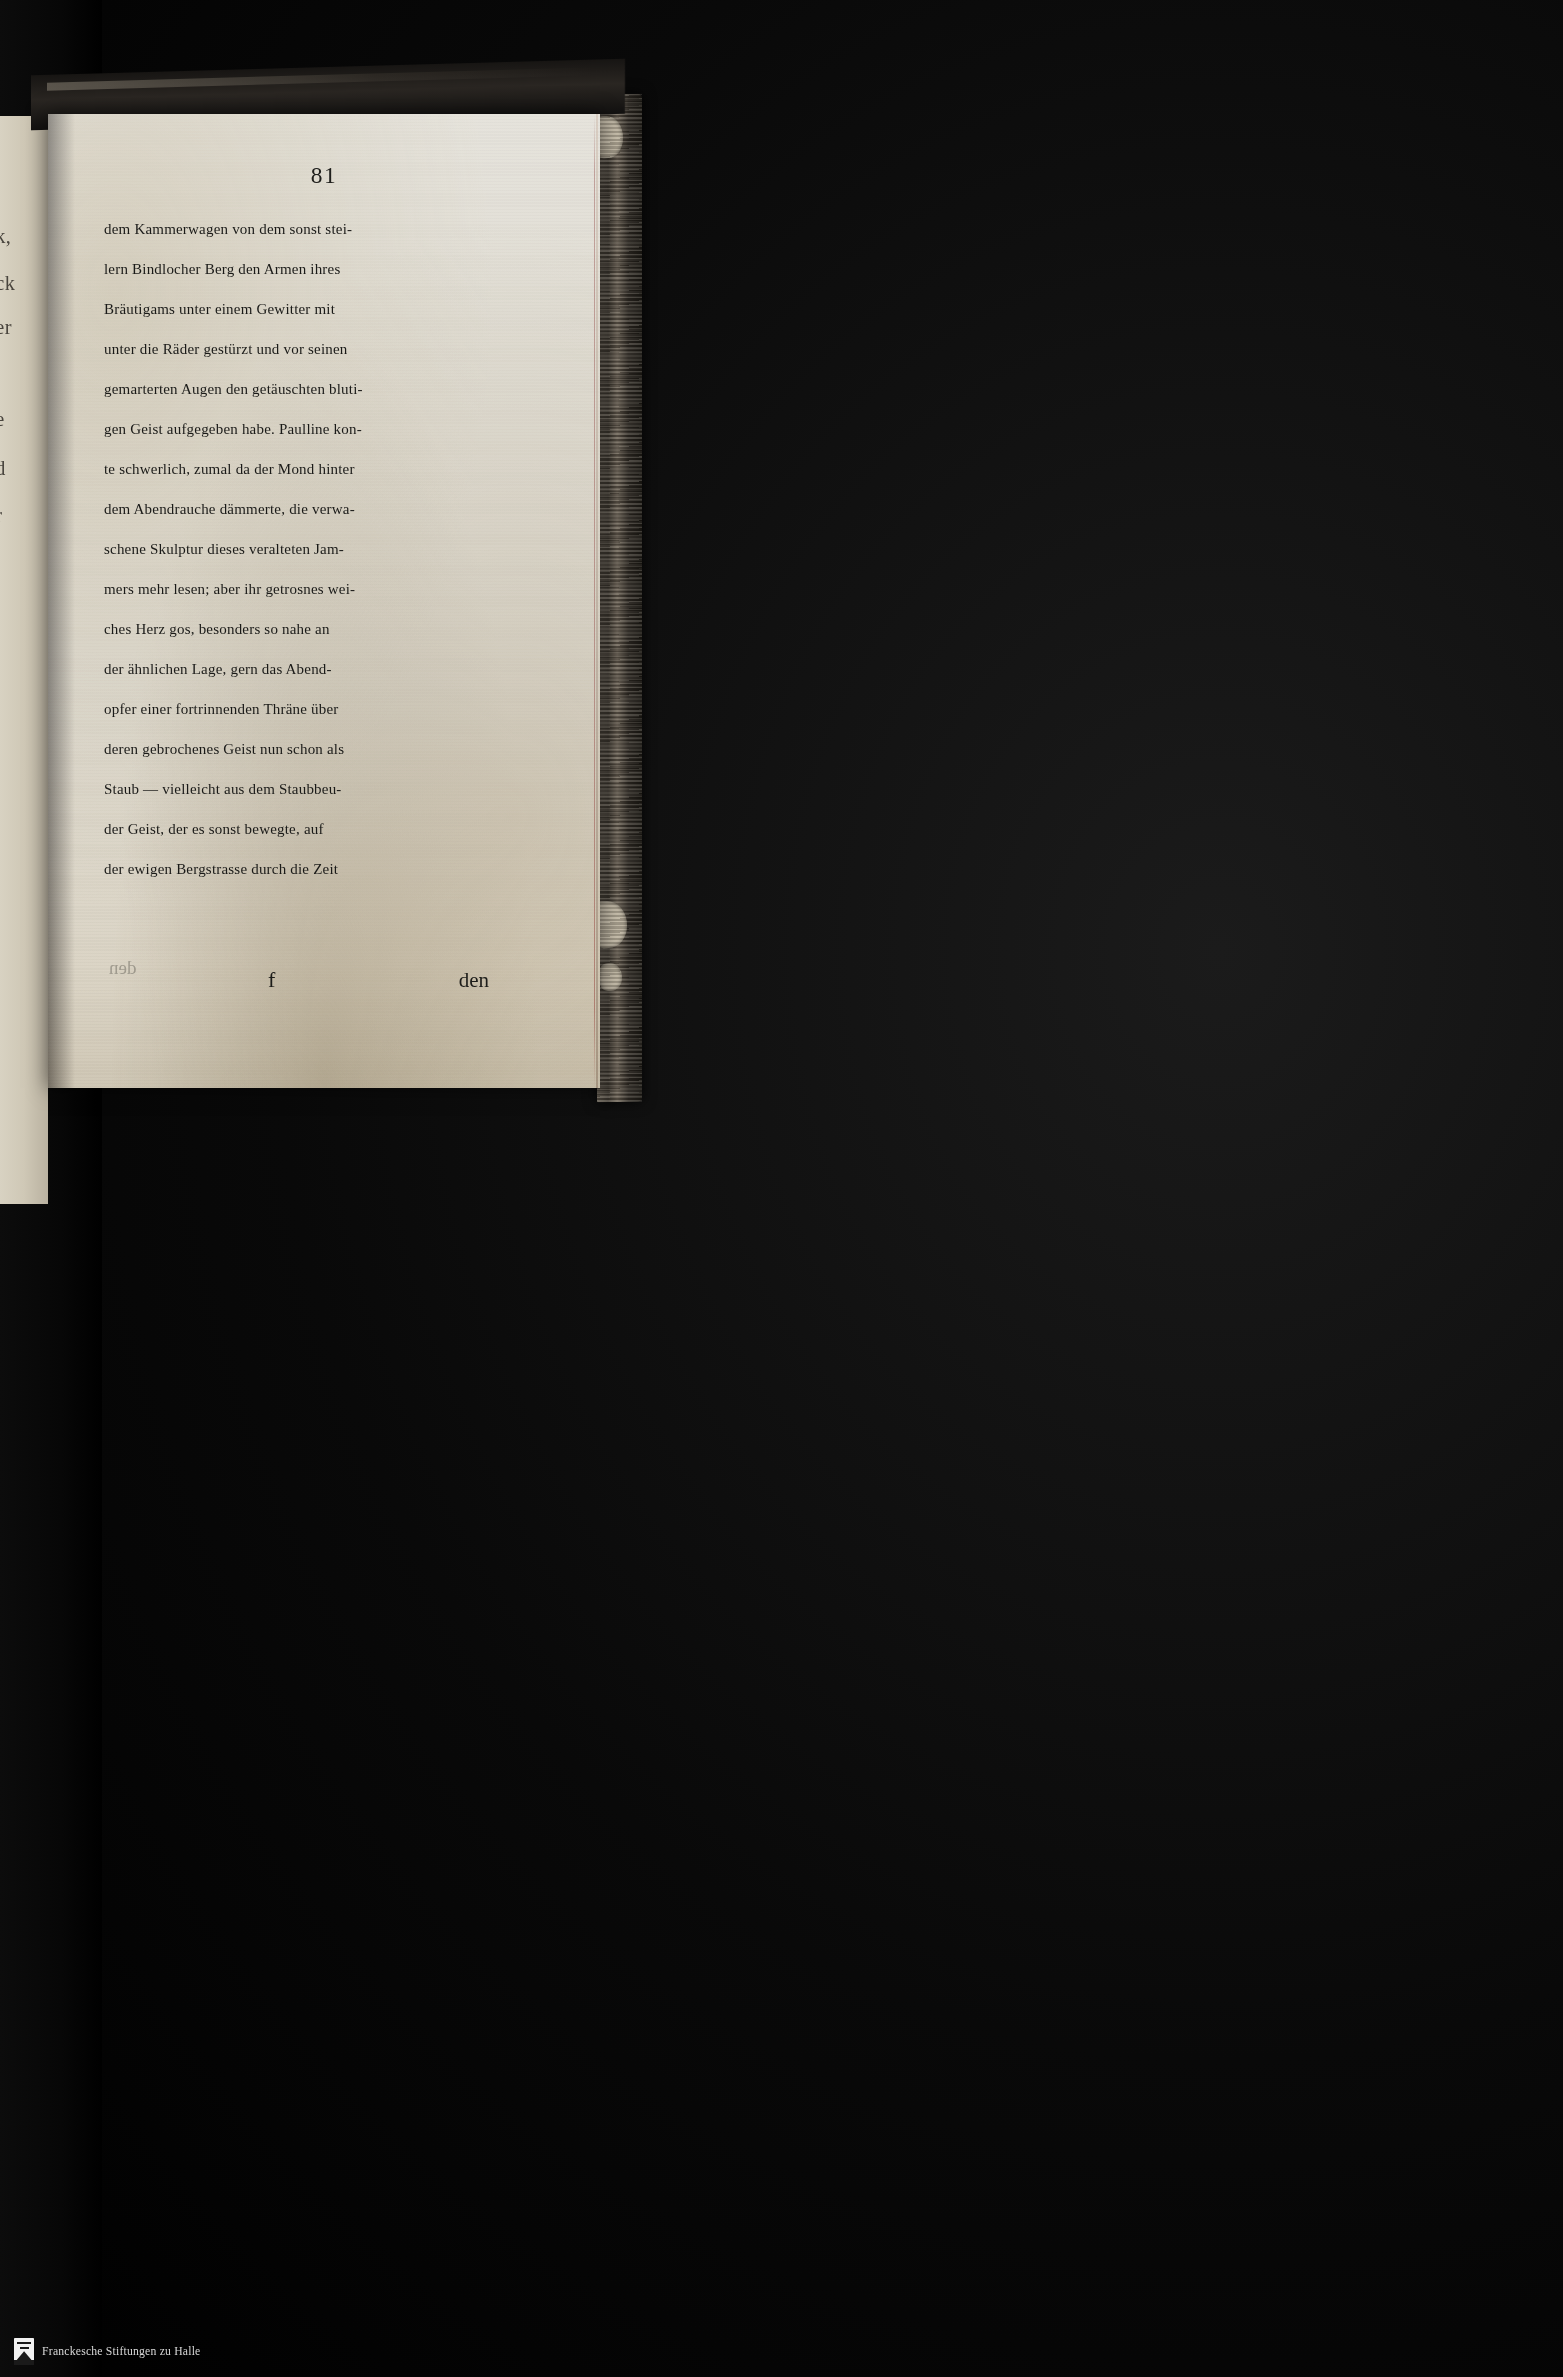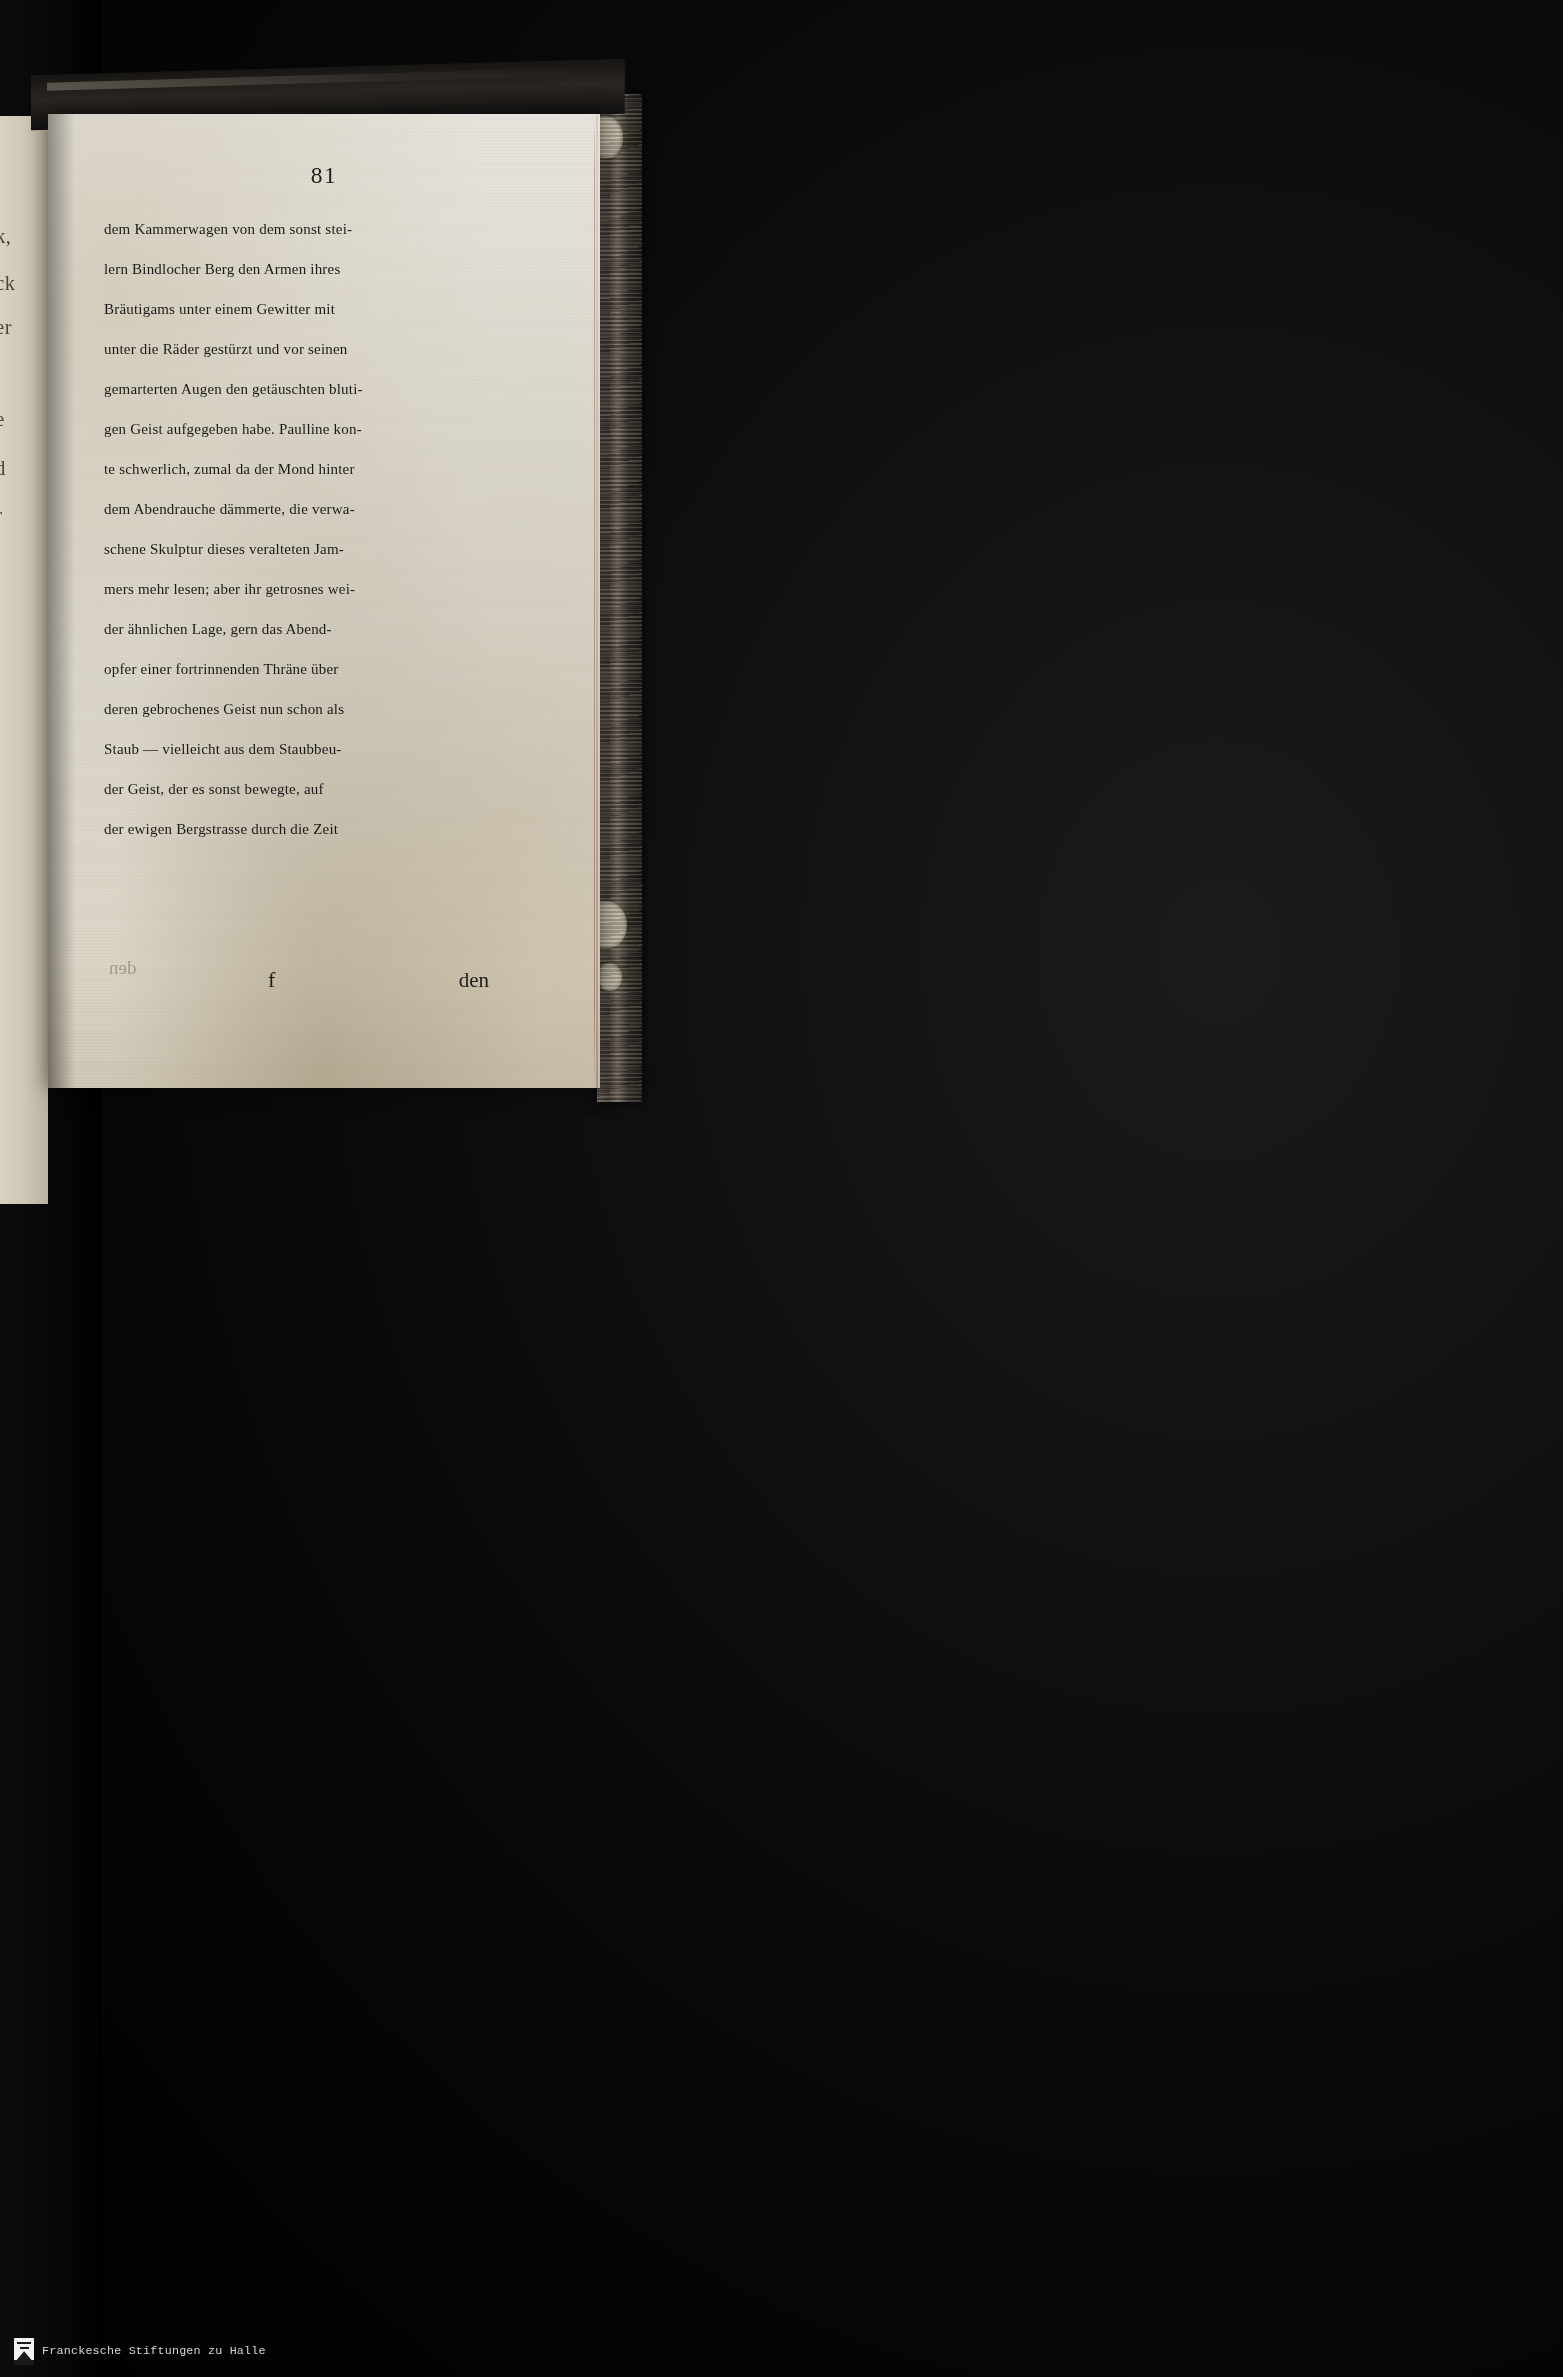--- a/index.html
+++ b/index.html
@@ -252,21 +252,21 @@
   .credit .logo .l1 { left: 3.1px; top: 3.9px;  width: 14px; height: 2.3px; }
   .credit .logo .l2 { left: 5.5px; top: 8.6px; width: 9.4px; height: 2.3px; }
   .credit .logo .l3 { left: 2.3px; top: 13.3px; width: 15.6px; height: 9.4px;
       clip-path: polygon(0 100%, 50% 0, 100% 100%); }
   .credit .logo .cap {
     position: absolute; left: 0; bottom: 0;
     width: 20.3px; height: 4.7px; background: #1a1a1a;
     font-size: 0;
   }
   .credit .txt {
-    font-family: Liberation Mono, monospace;
+    font-family: Liberation Serif, serif;
     font-size: 11.7px;
     color: #d8d8d8;
     letter-spacing: 0.2px;
   }
 </style>
 </head>
 <body>
 
 <div class="scan-root">
 
@@ -304,20 +304,21 @@
         <span class="line">dem Kammerwagen von dem sonst stei-</span>
         <span class="line">lern Bindlocher Berg den Armen ihres</span>
         <span class="line">Bräutigams unter einem Gewitter mit</span>
         <span class="line">unter die Räder gestürzt und vor seinen</span>
         <span class="line">gemarterten Augen den getäuschten bluti-</span>
         <span class="line">gen Geist aufgegeben habe. Paulline kon-</span>
         <span class="line">te schwerlich, zumal da der Mond hinter</span>
         <span class="line">dem Abendrauche dämmerte, die verwa-</span>
         <span class="line">schene Skulptur dieses veralteten Jam-</span>
         <span class="line">mers mehr lesen; aber ihr getrosnes wei-</span>
+        <span class="line">ches Herz gos, besonders so nahe an</span>
         <span class="line">der ähnlichen Lage, gern das Abend-</span>
         <span class="line">opfer einer fortrinnenden Thräne über</span>
         <span class="line">deren gebrochenes Geist nun schon als</span>
         <span class="line">Staub — vielleicht aus dem Staubbeu-</span>
         <span class="line">der Geist, der es sonst bewegte, auf</span>
         <span class="line">der ewigen Bergstrasse durch die Zeit</span>
       </div>
 
       <div class="showthrough">den</div>
 

